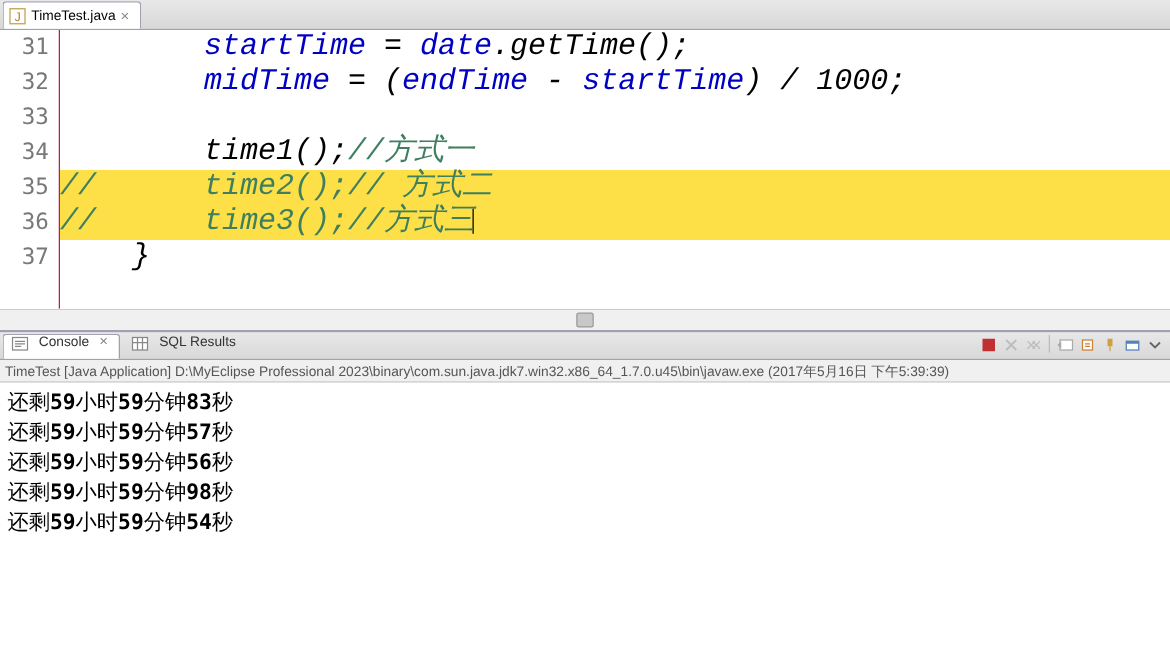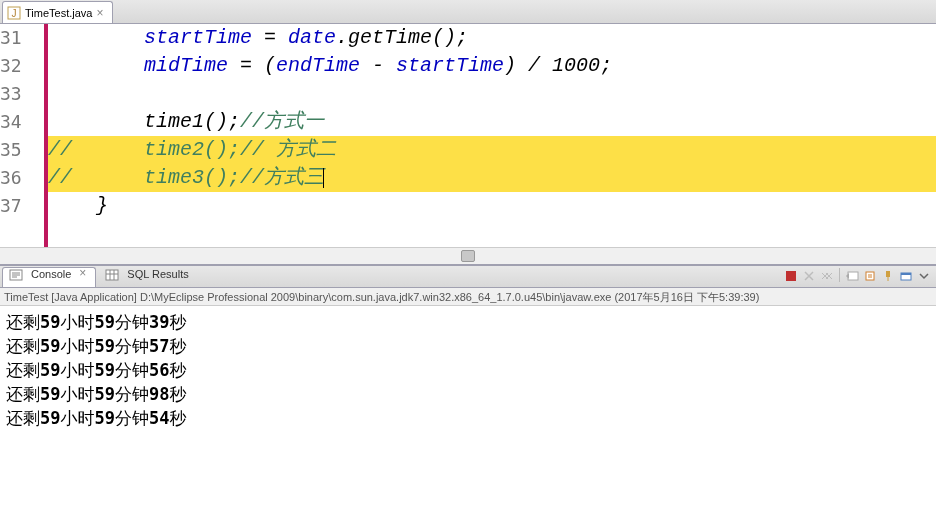--- a/index.html
+++ b/index.html
@@ -56,32 +56,32 @@
   flex: 1;
   display: flex;
   background: #fff;
   overflow: hidden;
   position: relative;
   min-height: 0;
 }
 .gutter {
   width: 48px;
   background: #fff;
-  border-right: 4px solid #be185d;
+  border-right: 1px solid #be185d;
   font-family: Consolas, monospace;
   font-size: 18px;
   text-align: right;
-  padding-right: 24px;
+  padding-right: 8px;
   color: #787878;
 }
 .gutter-line { height: 28px; line-height: 28px; }
 .code {
   flex: 1;
   font-family: Consolas, "Courier New", monospace;
-  font-size: 20px;
+  font-size: 24px;
   line-height: 28px;
   font-style: italic;
   overflow: hidden;
 }
 .code-line {
   height: 28px;
   white-space: pre;
 }
 .code-line.hl { background: #fde047; }
 .tok-field { color: #0000c0; }
@@ -291,21 +291,21 @@
             <rect x="1" y="3" width="10" height="2" fill="#5080c0"></rect>
           </svg>
       </span>
       <span class="tb-btn">
         <svg width="10" height="12">
             <path d="M1 4 L5 8 L9 4" fill="none" stroke="#666" stroke-width="1.5"></path>
           </svg>
       </span>
     </div>
   </div>
-  <div class="panel-launch">TimeTest [Java Application] D:\MyEclipse Professional 2009\binary\com.sun.java.jdk7.win32.x86_64_1.7.0.u45\bin\javaw.exe (2017年5月16日 下午5:39:39)</div>
+  <div class="panel-launch">TimeTest [Java Application] D:\MyEclipse Professional 2023\binary\com.sun.java.jdk7.win32.x86_64_1.7.0.u45\bin\javaw.exe (2017年5月16日 下午5:39:39)</div>
   <div class="console-body" id="console">
-      <div class="console-line">还剩<span class="bold-num">59</span>小时<span class="bold-num">59</span>分钟<span class="bold-num">39</span>秒</div>
+      <div class="console-line">还剩<span class="bold-num">59</span>小时<span class="bold-num">59</span>分钟<span class="bold-num">83</span>秒</div>
       <div class="console-line">还剩<span class="bold-num">59</span>小时<span class="bold-num">59</span>分钟<span class="bold-num">57</span>秒</div>
       <div class="console-line">还剩<span class="bold-num">59</span>小时<span class="bold-num">59</span>分钟<span class="bold-num">56</span>秒</div>
       <div class="console-line">还剩<span class="bold-num">59</span>小时<span class="bold-num">59</span>分钟<span class="bold-num">98</span>秒</div>
       <div class="console-line">还剩<span class="bold-num">59</span>小时<span class="bold-num">59</span>分钟<span class="bold-num">54</span>秒</div>
     </div>
 </div>
 
 </body></html>

